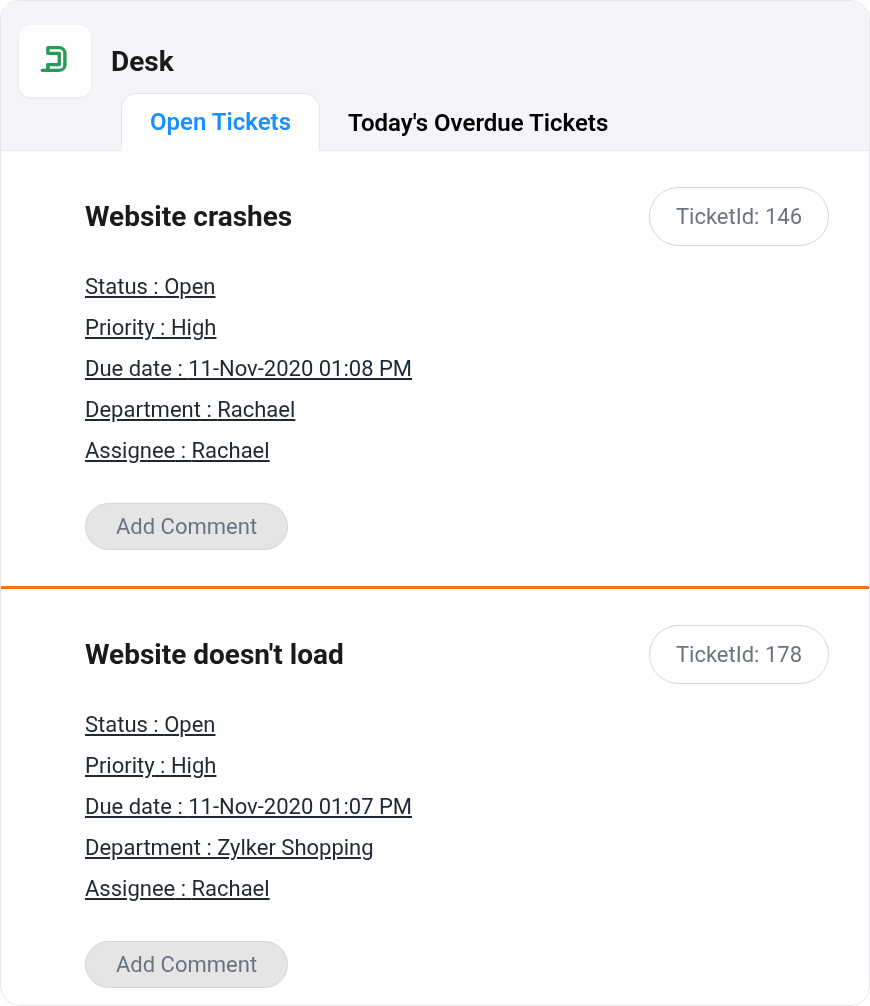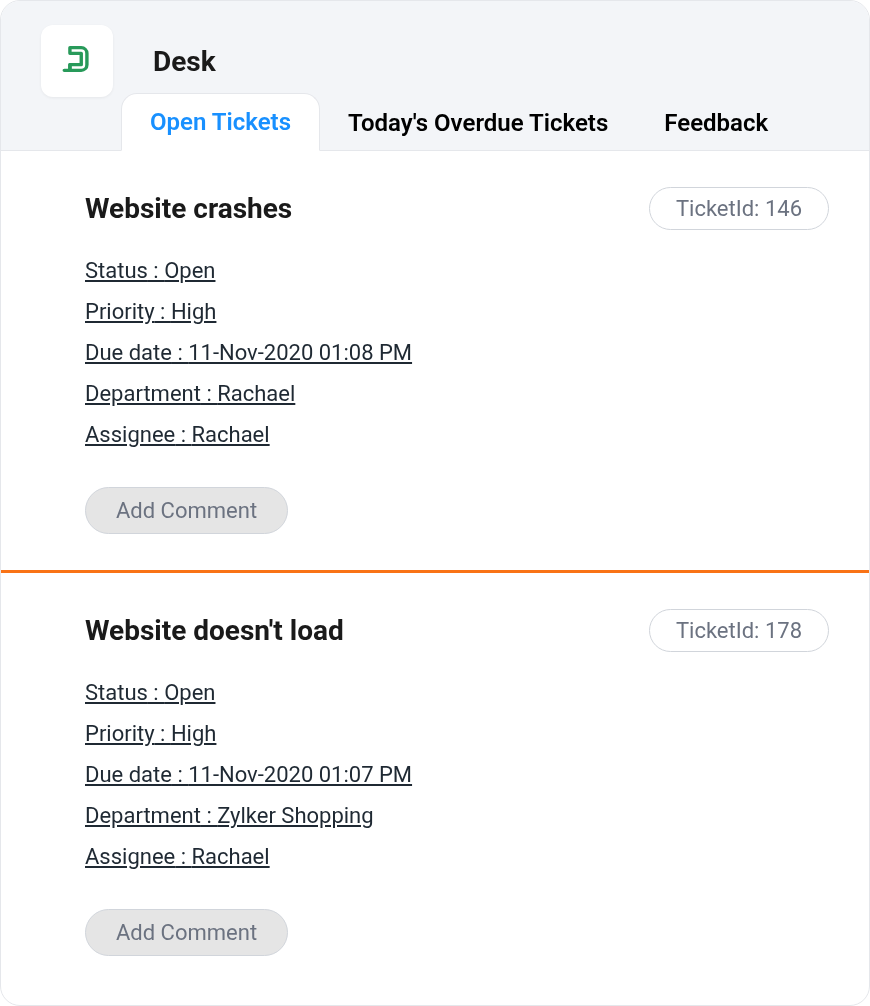--- a/index.html
+++ b/index.html
@@ -19,22 +19,22 @@
     }
     .header {
       background: #f3f5f8;
       border-bottom: 1px solid #e5e7eb;
       position: relative;
       height: 150px;
     }
     .header-top {
       display: flex;
       align-items: center;
-      padding: 24px 24px 0 40px;
-      gap: 40px;
+      padding: 24px 24px 0 18px;
+      gap: 20px;
     }
     .logo-box {
       width: 72px;
       height: 72px;
       background: #fff;
       border-radius: 12px;
       display: flex;
       align-items: center;
       justify-content: center;
       box-shadow: 0 1px 3px rgba(0,0,0,0.06);
@@ -84,21 +84,21 @@
     .ticket-title {
       font-size: 28px;
       font-weight: 700;
       color: #1a1a1a;
     }
     .ticket-id {
       font-size: 22px;
       color: #6b7280;
       border: 1px solid #d1d5db;
       border-radius: 999px;
-      padding: 8px 26px;
+      padding: 16px 26px;
     }
     .ticket-field {
       font-size: 22px;
       color: #1f2933;
       margin-bottom: 16px;
       text-decoration: underline;
     }
     .add-comment-btn {
       margin-top: 24px;
       font-size: 22px;
@@ -123,21 +123,20 @@
             <path d="M7 4 H15 C17.2 4 19 5.8 19 8 V16 C19 18.2 17.2 20 15 20 H7 V16 H15 V8 H7 Z" stroke="#289a5a" stroke-width="2.4" stroke-linejoin="round" fill="none"></path>
             <path d="M7 16 V20 H3" stroke="#289a5a" stroke-width="2.4" stroke-linecap="round" stroke-linejoin="round"></path>
           </svg>
         </span>
       </div>
       <div class="app-title">Desk</div>
     </div>
     <div class="tabs">
       <div class="tab active">Open Tickets</div>
       <div class="tab">Today's Overdue Tickets</div>
-      <div class="tab">Feedback</div>
     </div>
   </div>
 
   <div class="content">
 
     <div class="ticket">
       <div class="ticket-head">
         <div class="ticket-title">Website crashes</div>
         <div class="ticket-id"><span>TicketId</span>: <span>146</span></div>
       </div>

